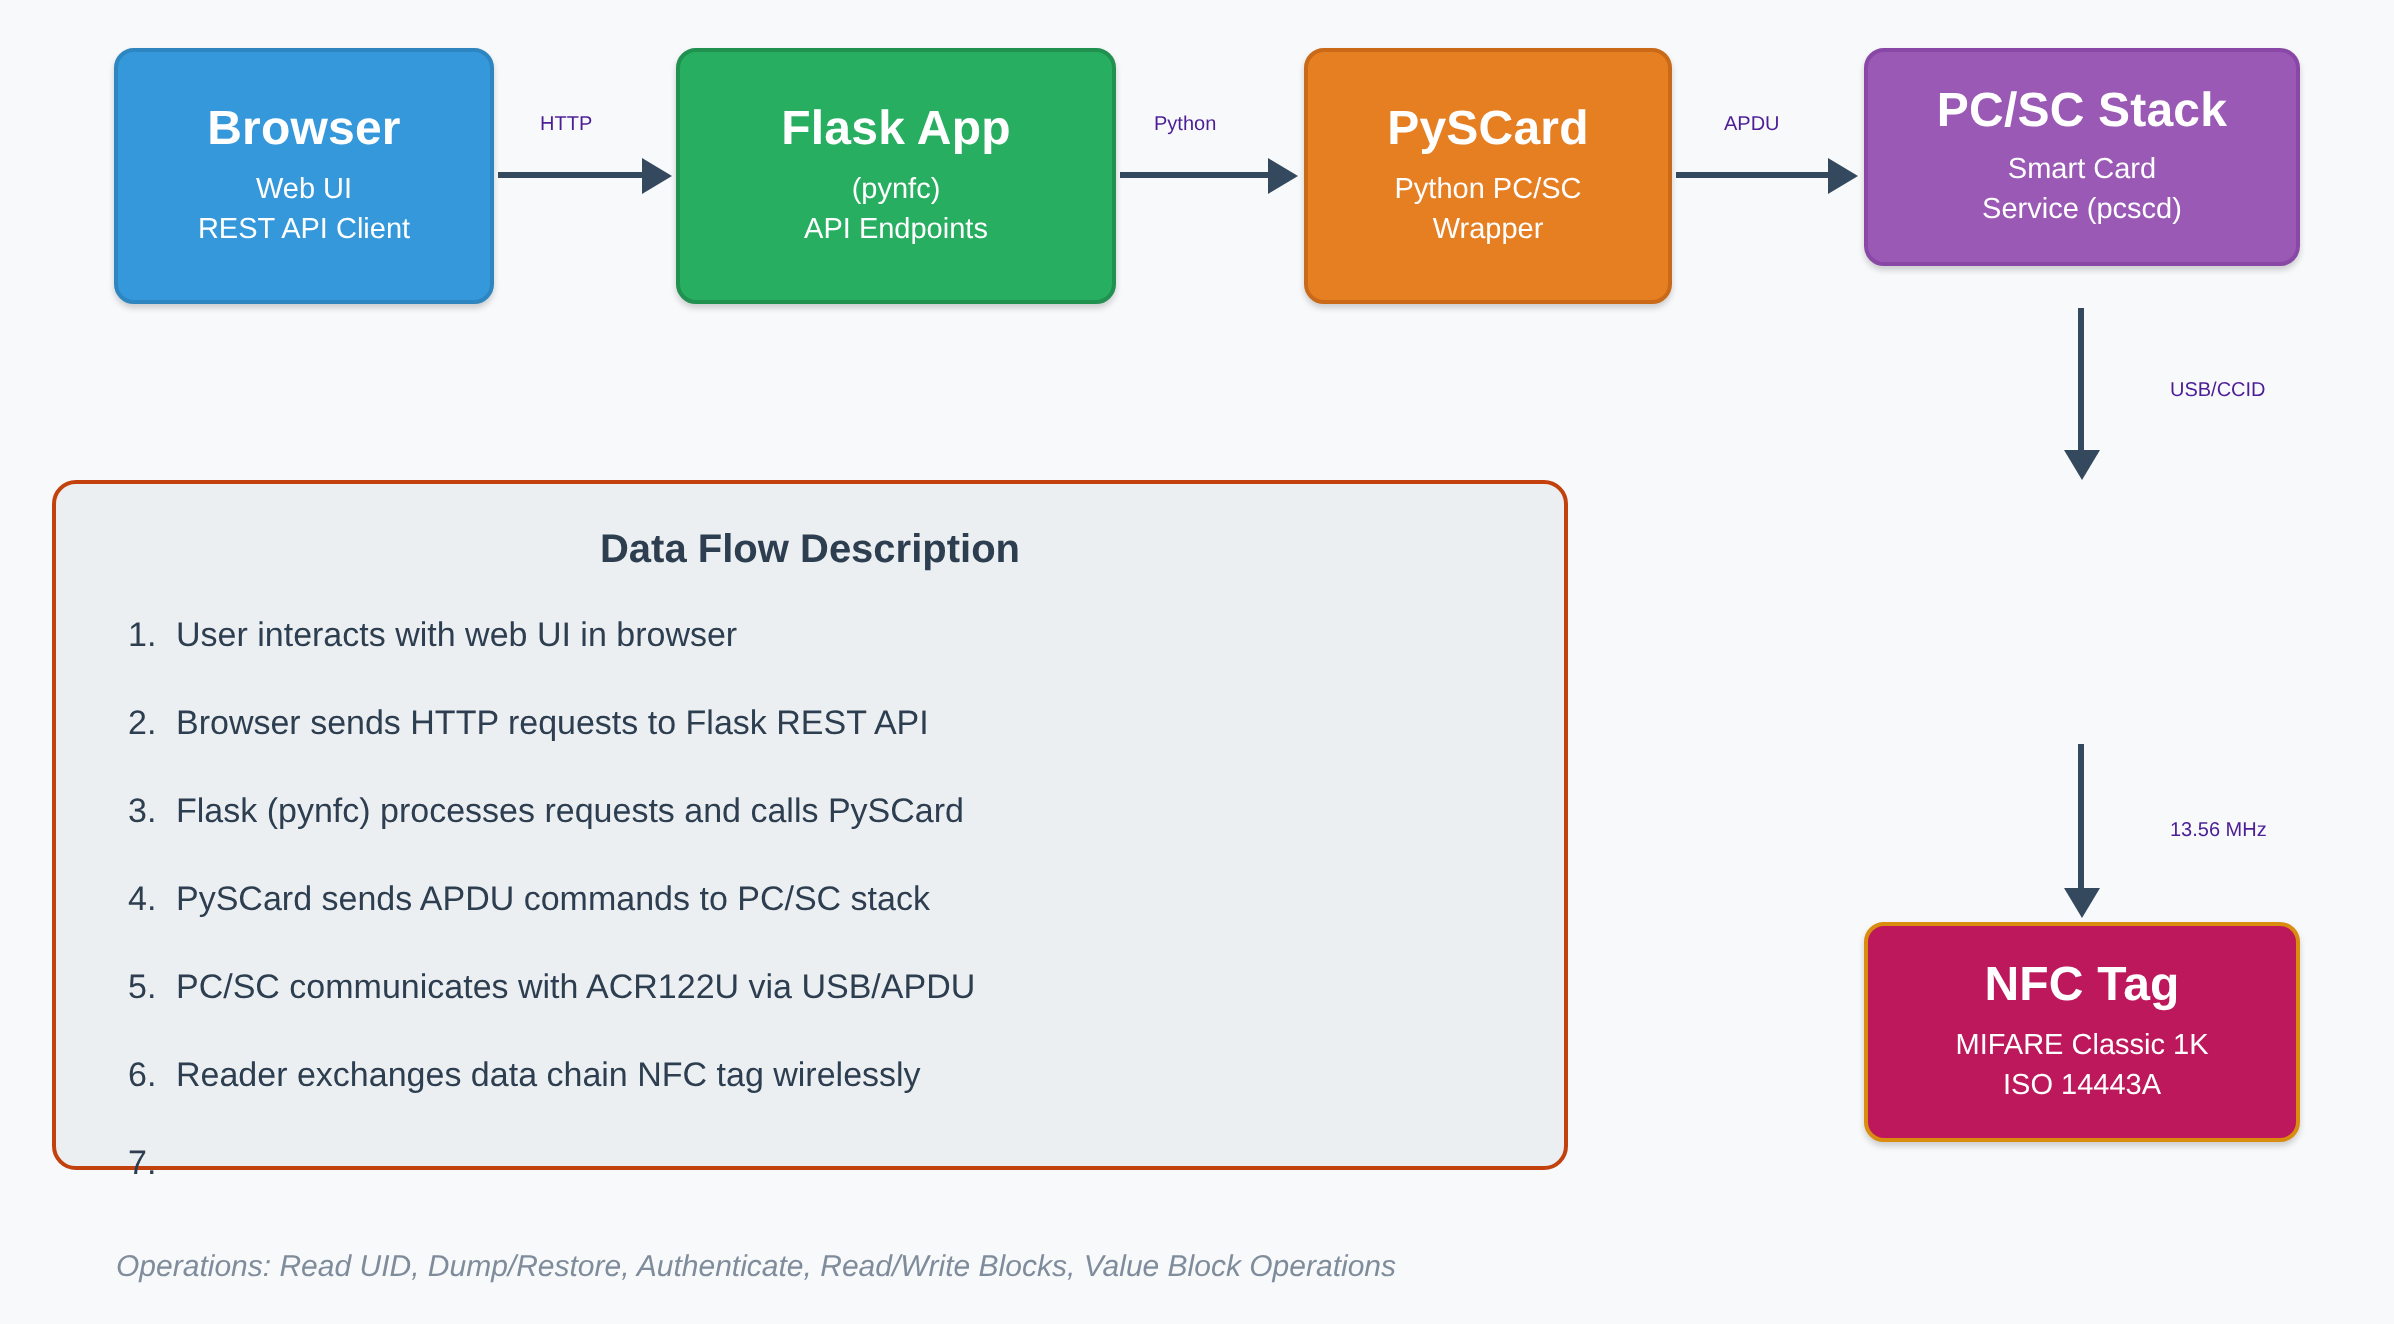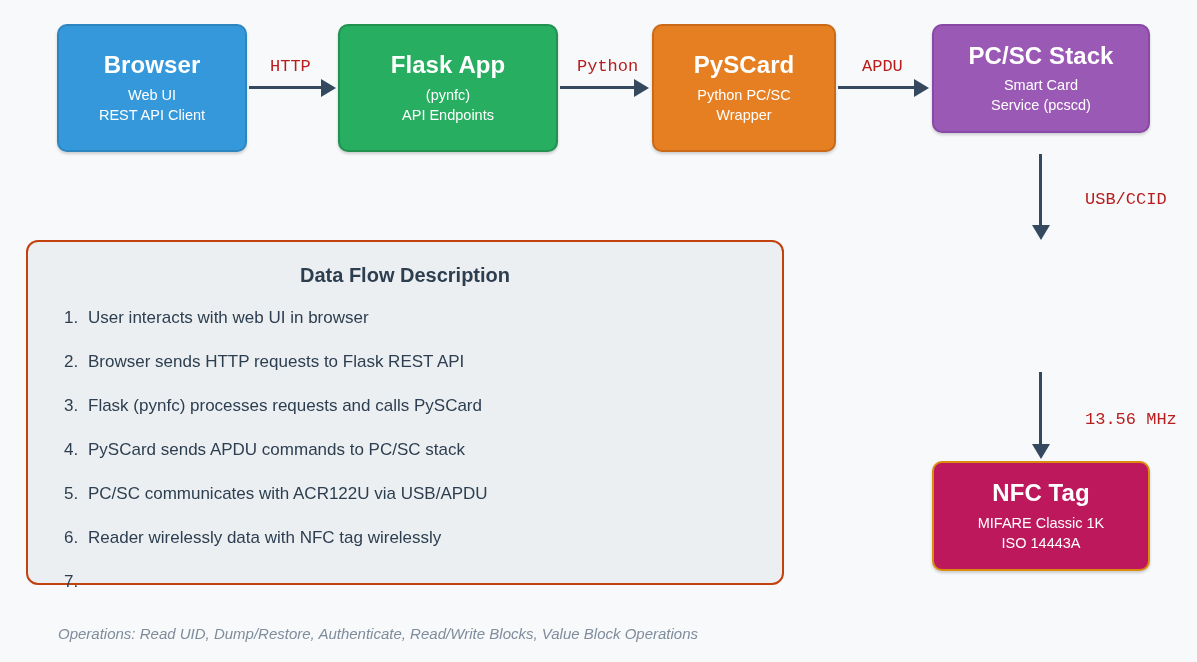--- a/index.html
+++ b/index.html
@@ -88,24 +88,23 @@
     bottom: -13px;
     left: 50%;
     transform: translateX(-50%);
     width: 0; height: 0;
     border-top: 15px solid #34495e;
     border-left: 9px solid transparent;
     border-right: 9px solid transparent;
   }
   .edge-label {
     position: absolute;
-    font-size: 17px;
-    color: #b91c1c;
+    font-size: 10px;
+    color: #4c1d95;
     white-space: nowrap;
-    font-family: Liberation Mono, monospace;
   }
 
   
   .panel {
     position: absolute;
     left: 26px;
     top: 240px;
     width: 758px;
     height: 345px;
     background: #eceff1;
@@ -219,21 +218,21 @@
       <li>
         <span class="num">4.</span>
         <span>PySCard sends APDU commands to PC/SC stack</span>
       </li>
       <li>
         <span class="num">5.</span>
         <span>PC/SC communicates with ACR122U via USB/APDU</span>
       </li>
       <li>
         <span class="num">6.</span>
-        <span>Reader wirelessly data with NFC tag wirelessly</span>
+        <span>Reader exchanges data chain NFC tag wirelessly</span>
       </li>
       <li>
         <span class="num">7.</span>
       </li>
     </ul>
   </div>
 
   <div class="footer-note">Operations: Read UID, Dump/Restore, Authenticate, Read/Write Blocks, Value Block Operations</div>
 
 </div>

